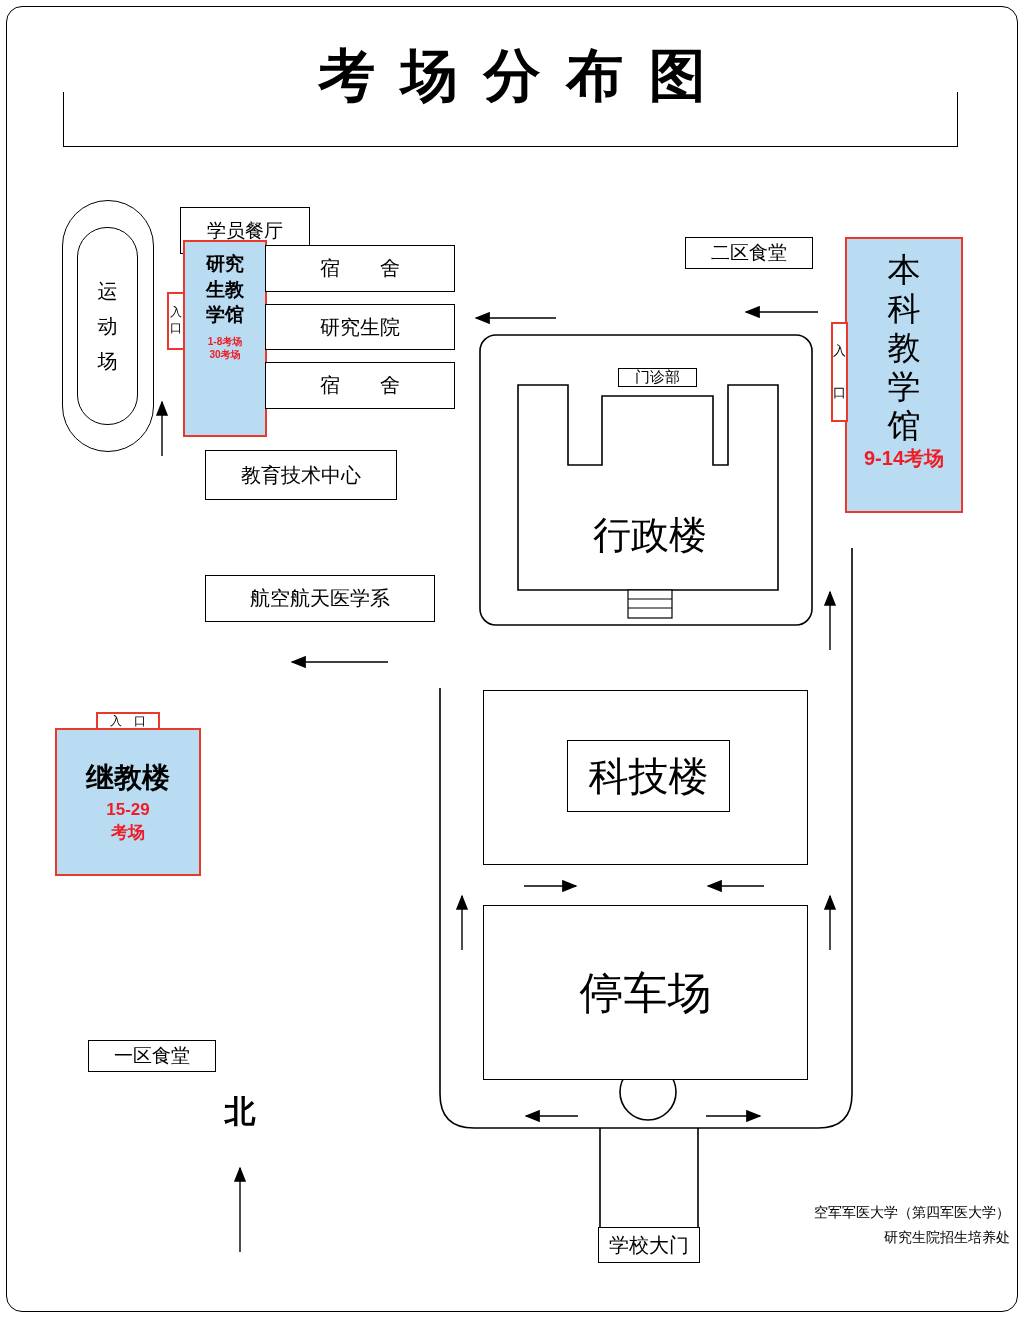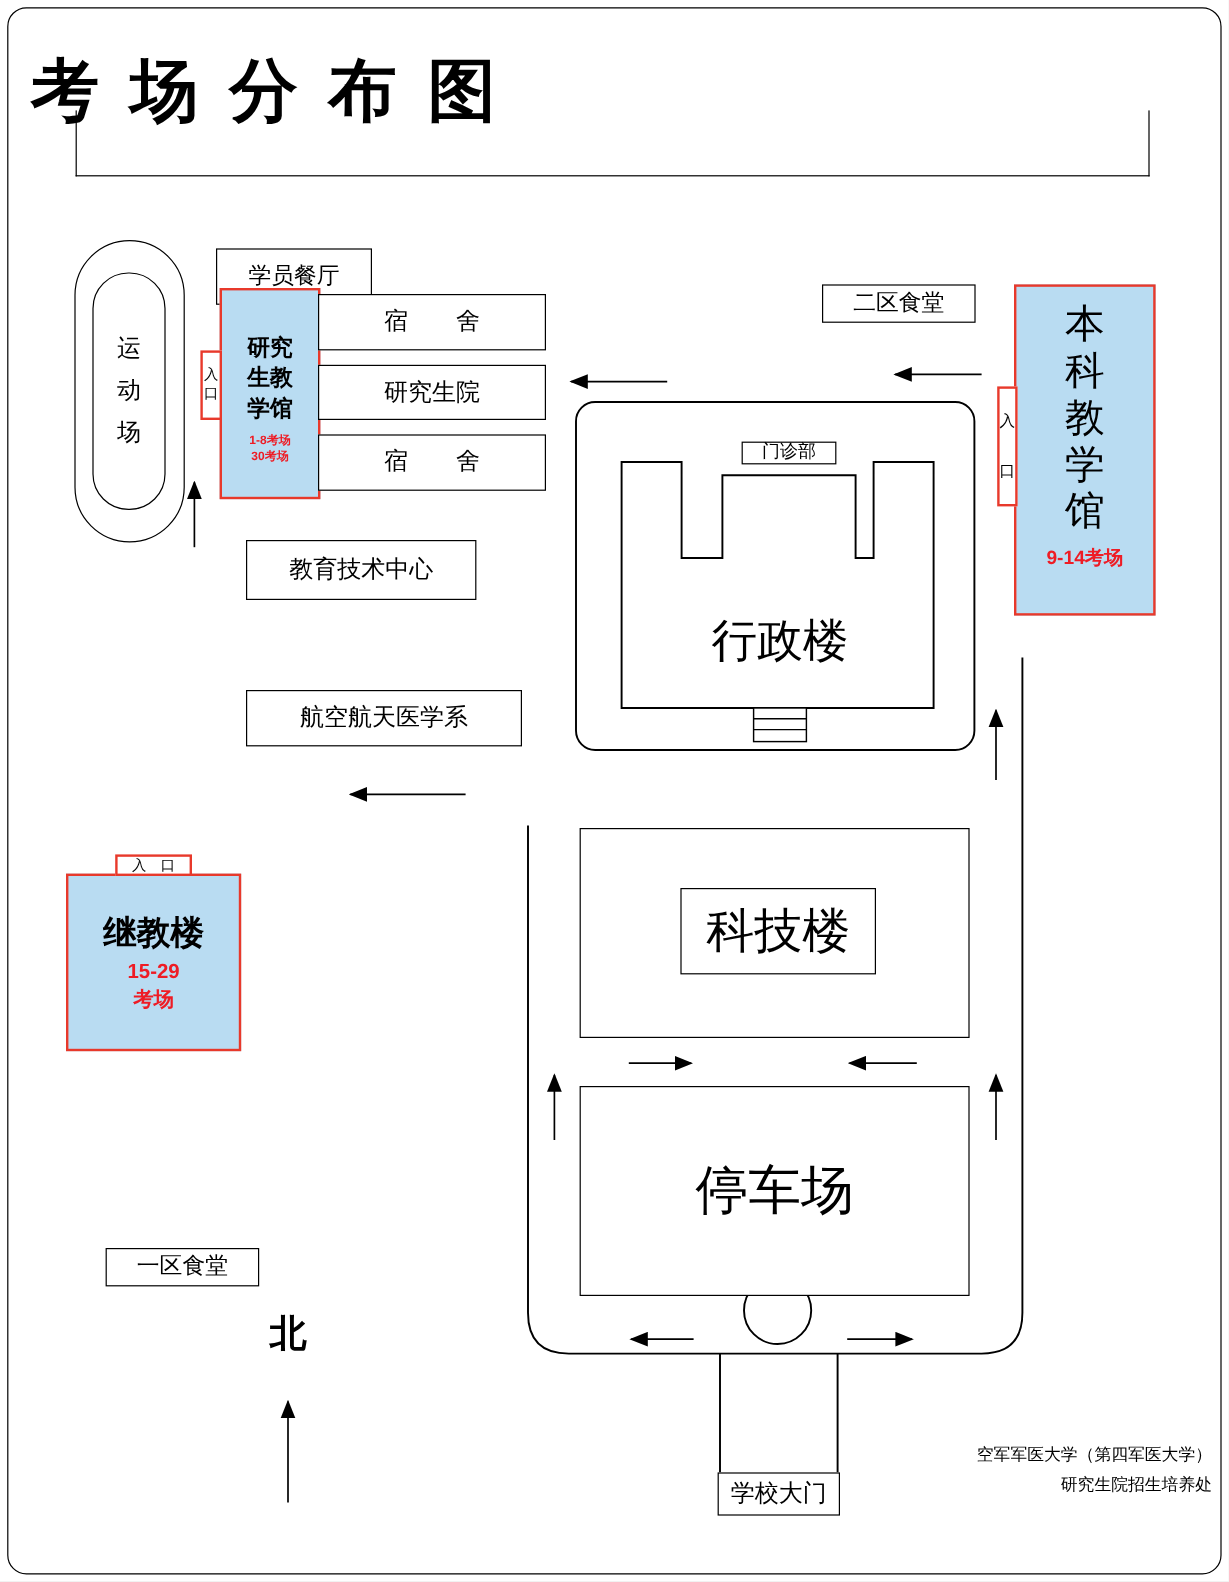--- a/index.html
+++ b/index.html
@@ -7,21 +7,21 @@
     position:relative; width:1024px; height:1318px; background:#fff;
     font-family:"Liberation Sans","DejaVu Sans",sans-serif; color:#000;
     overflow:hidden; margin:0 auto;
   }
   .frame {
     position:absolute; left:6px; top:6px; right:6px; bottom:6px;
     border:1.6px solid #000; border-radius:16px; pointer-events:none;
   }
   .title {
     position:absolute; left:0; top:38px; width:100%;
-    font-size:57px; font-weight:700;
+    text-align:center; font-size:57px; font-weight:700;
     letter-spacing:0.45em; text-indent:0.45em;
   }
   .title-bracket {
     position:absolute; left:63px; top:92px; width:893px; height:54px;
     border-left:1.6px solid #000; border-right:1.6px solid #000; border-bottom:1.6px solid #000;
   }
   .roads { position:absolute; left:0; top:0; }
   .box {
     position:absolute; box-sizing:border-box; border:1.6px solid #000; background:#fff;
     display:flex; align-items:center; justify-content:center; text-align:center;
@@ -89,21 +89,21 @@
     </g>
   </svg>
 
   <div class="box" style="left:180px;top:207px;width:130px;height:47px;font-size:19px">学员餐厅</div>
 
   <div class="box stadium-outer" style="left:62px;top:200px;width:92px;height:252px"></div>
   <div class="box stadium-inner pre" style="left:77px;top:227px;width:61px;height:198px;font-size:20px;line-height:1.75">运
 动
 场</div>
 
-  <div class="box exam" style="left:183px;top:240px;width:84px;height:176px;justify-content:center;padding-top:9px">
+  <div class="box exam" style="left:183px;top:240px;width:84px;height:197px;justify-content:flex-start;padding-top:9px">
     <div class="pre" style="font-size:19px;font-weight:700;line-height:1.35">研究
 生教
 学馆</div>
     <div class="pre red" style="font-size:10px;margin-top:7px;line-height:1.3">1-8考场
 30考场</div>
   </div>
   <div class="box tab pre" style="left:167px;top:292px;width:18px;height:58px;font-size:12px;line-height:1.3">入
 口</div>
 
   <div class="box pre" style="left:265px;top:245px;width:190px;height:47px;font-size:20px">宿　　舍</div>
@@ -114,21 +114,21 @@
   <div class="box" style="left:205px;top:575px;width:230px;height:47px;font-size:20px">航空航天医学系</div>
 
   <div class="box" style="left:685px;top:237px;width:128px;height:32px;font-size:19px">二区食堂</div>
 
   <div class="box exam" style="left:845px;top:237px;width:118px;height:276px;justify-content:flex-start;padding-top:12px">
     <div class="pre" style="font-size:33px;line-height:1.18">本
 科
 教
 学
 馆</div>
-    <div class="red" style="font-size:16px;margin-top:10px">9-14考场</div>
+    <div class="red" style="font-size:20px;">9-14考场</div>
   </div>
   <div class="box tab pre" style="left:831px;top:322px;width:17px;height:100px;font-size:13px;line-height:3.2">入
 口</div>
 
   <div class="box" style="left:618px;top:368px;width:79px;height:19px;font-size:15px">门诊部</div>
   <div class="box noborder" style="left:560px;top:510px;width:180px;height:52px;font-size:38px">行政楼</div>
 
   <div class="box" style="left:483px;top:690px;width:325px;height:175px"></div>
   <div class="box" style="left:567px;top:740px;width:163px;height:72px;font-size:40px">科技楼</div>
 

